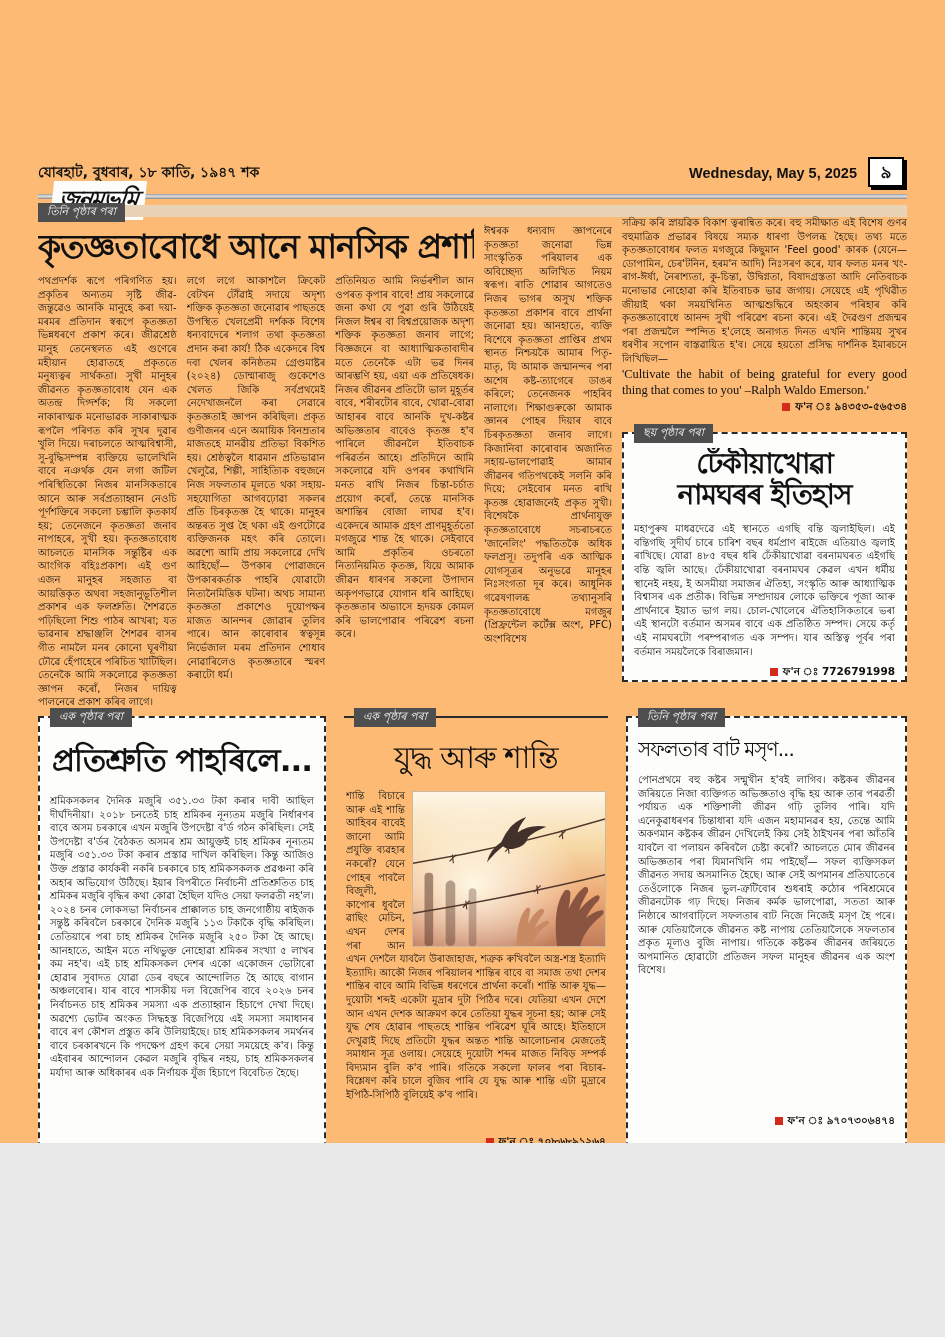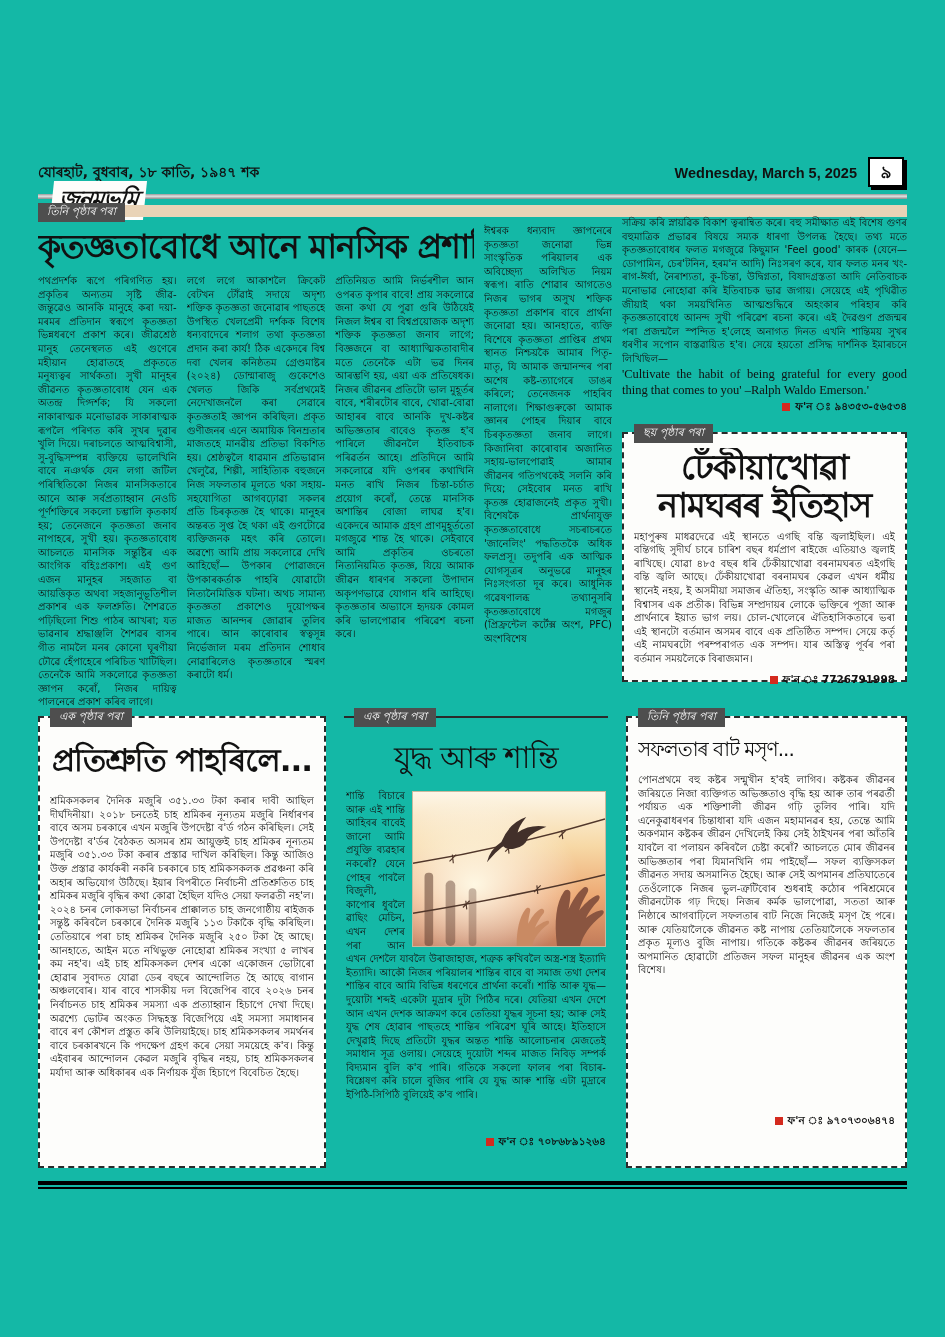--- a/index.html
+++ b/index.html
@@ -1,17 +1,17 @@
 <!DOCTYPE html>
 <html><head>
 <meta charset="utf-8">
 <style>
   * { margin:0; padding:0; box-sizing:border-box; }
   body { background:#e8e8e8; font-family:"DejaVu Sans", sans-serif; }
-  .page { position:relative; width:945px; height:1337px; background:#14b8a6; margin:0 auto; overflow:hidden; color:#111; }
+  .page { position:relative; width:945px; height:1143px; background:#fdba74; margin:0 auto; overflow:hidden; color:#111; }
 
   
   .hdr-left { position:absolute; left:38px; top:161px; font-size:14px; font-weight:bold; }
   .hdr-right { position:absolute; left:622px; top:165px; width:235px; text-align:right; font-size:14.5px; font-weight:bold; font-family:"Liberation Sans", sans-serif; }
   .page-badge { position:absolute; left:868px; top:157px; width:36px; height:30px; border:2px solid #000; box-shadow:3px 3px 0 #000; background:#fff; text-align:center; font-size:17px; font-weight:bold; line-height:27px; }
   .mast-rule { position:absolute; left:38px; top:194px; width:869px; height:5px; background:linear-gradient(#9a9a9a, #e2e2e2 45%, #8a8a8a); }
   .masthead { position:absolute; left:52px; top:181px; background:#fdfdfb; padding:0 7px; font-size:23px; font-weight:bold; font-style:italic; letter-spacing:-1px; transform:skewX(-6deg); }
   .tan-band { position:absolute; left:38px; top:205px; width:869px; height:12px; background:#e9d3b6; }
 
   
@@ -32,21 +32,21 @@
 
   
   .right-col { position:absolute; left:622px; top:216px; width:285px; }
   .rcol-body { height:146px; }
   .quote { font-family:"Liberation Serif", serif; font-size:12.5px; line-height:1.3; margin-top:4px; text-align:justify; }
   .phone-line { text-align:right; font-size:10.5px; font-weight:bold; }
   .red-sq { display:inline-block; width:8px; height:8px; background:#d42a1e; margin-right:5px; vertical-align:middle; }
 
   .dash-box { border:2px dashed #2a2a2a; position:relative; background:#fdfdfb; }
   .namghar { margin-top:16px; padding:14px 10px 6px; height:250px; }
-  .nam-h { text-align:center; font-size:34px; line-height:1.12; font-weight:bold; letter-spacing:-1px; margin-bottom:6px; white-space:nowrap; overflow:hidden; }
+  .nam-h { text-align:center; font-size:28px; line-height:1.12; font-weight:bold; letter-spacing:-1px; margin-bottom:12px; white-space:nowrap; overflow:hidden; }
   .namghar .ncol { height:142px; }
 
   
   .bottom-row { position:absolute; left:38px; top:716px; width:869px; height:452px; display:flex; gap:18px; }
   .box-left { width:294px; padding:16px 10px 6px; }
   .box-left h2 { text-align:center; font-size:31px; font-weight:bold; letter-spacing:-1px; margin:2px 0 6px; white-space:nowrap; overflow:hidden; }
   .box-left .ncol { height:352px; }
   .box-mid { width:270px; border-top:2px solid #2a2a2a; position:relative; padding:14px 2px 4px; }
   .box-mid h2 { text-align:center; font-size:30px; font-weight:normal; letter-spacing:-1px; margin:2px 0 4px; white-space:nowrap; overflow:hidden; }
   .box-mid .ncol { height:345px; }
@@ -57,21 +57,21 @@
   .box-right .ncol { height:340px; }
 
   .bottom-rule { position:absolute; left:38px; top:1181px; width:869px; height:8px; border-top:4px solid #000; border-bottom:2px solid #000; }
 </style>
 </head>
 <body>
 
 <div class="page">
 
   <div class="hdr-left">যোৰহাট, বুধবাৰ, ১৮ কাতি, ১৯৪৭ শক</div>
-  <div class="hdr-right">Wednesday, March 5, 2025</div>
+  <div class="hdr-right">Wednesday, May 5, 2025</div>
   <div class="page-badge">৯</div>
   <div class="mast-rule"></div>
   <div class="masthead">জনমভূমি</div>
   <div class="tan-band"></div>
   <div class="tag tag-main">তিনি পৃষ্ঠাৰ পৰা</div>
 
   <section class="main-left">
     <div class="main-left-inner">
       <h1 class="main-headline">কৃতজ্ঞতাবোধে আনে মানসিক প্ৰশান্তি</h1>
       <div class="cols3">

